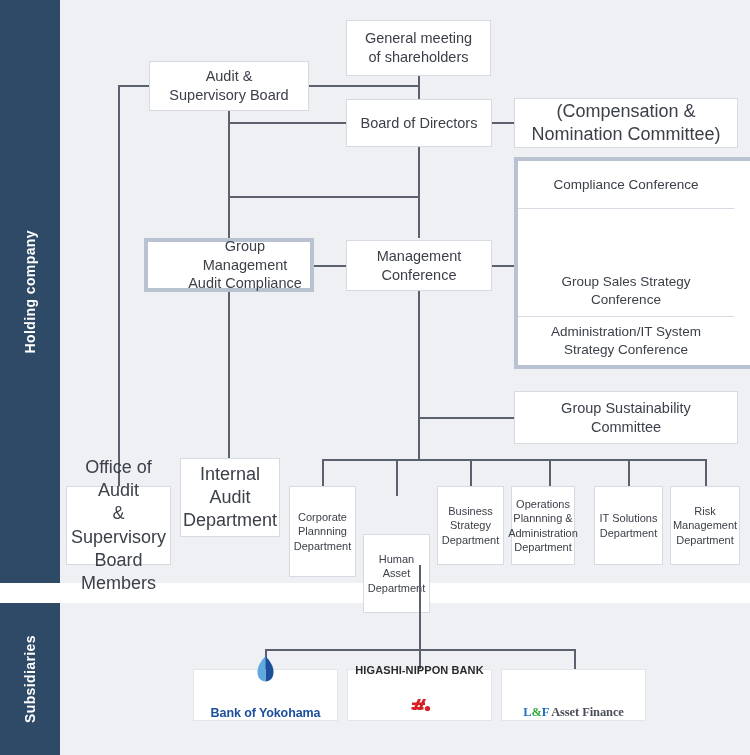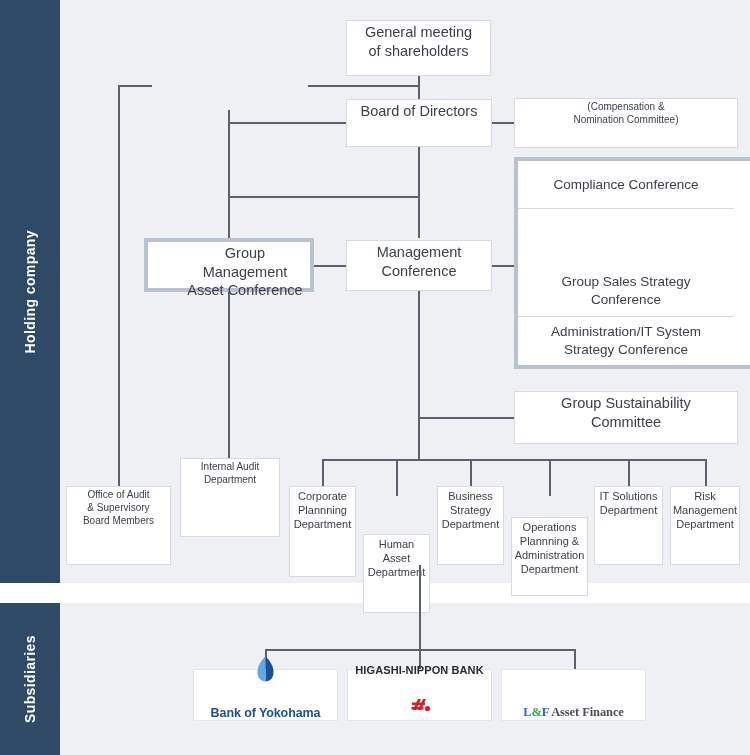--- a/index.html
+++ b/index.html
@@ -57,28 +57,29 @@
   }
   .line.h { height: 2px; }
   .line.v { width: 2px; }
 
   
   .node {
     position: absolute;
     background: #ffffff;
     border: 1px solid #d6dae2;
     display: flex;
+    align-items: center;
     justify-content: center;
     text-align: center;
     color: #3c4049;
     line-height: 1.28;
     padding: 2px 4px;
   }
   .node.lg   { font-size: 14.5px; }
-  .node.md   { font-size: 10px; }
+  .node.md   { font-size: 18px; }
   .node.sm   { font-size: 11px; }
 
   
   .node.framed {
     border: 4px solid #b8c2d0;
   }
 
   
   #conference-group {
     position: absolute;
@@ -193,20 +194,26 @@
   <div class="line v" style="left:118px; top:459px; height:37px;"></div>
   <div class="line v" style="left:228px; top:459px; height:37px;"></div>
 
   <div class="node lg" style="left:346px; top:20px; width:145px; height:56px;">
     <span>
       <span>General meeting</span><br>
       <span>of shareholders</span>
     </span>
   </div>
 
+  <div class="node lg" style="left:149px; top:61px; width:160px; height:50px;">
+    <span>
+      <span>Audit &amp;</span><br>
+      <span>Supervisory Board</span>
+    </span>
+  </div>
 
   <div class="node lg" style="left:346px; top:99px; width:146px; height:48px;">
     <span>Board of Directors</span>
   </div>
 
   <div class="node md" style="left:514px; top:98px; width:224px; height:50px;">
     <span>
       <span>(Compensation &amp;</span><br>
       <span>Nomination Committee)</span>
     </span>
@@ -226,21 +233,21 @@
       <span>
         <span>Administration/IT System</span><br>
         <span>Strategy Conference</span>
       </span>
     </div>
   </div>
 
   <div class="node lg framed" style="left:144px; top:238px; width:170px; height:54px;padding-left:36px;">
     <span>
       <span>Group Management</span><br>
-      <span>Asset Conference</span>
+      <span>Audit Compliance</span>
     </span>
   </div>
 
   <div class="node lg" style="left:346px; top:240px; width:146px; height:51px;">
     <span>
       <span>Management</span><br>
       <span>Conference</span>
     </span>
   </div>
 
@@ -283,21 +290,21 @@
   </div>
 
   <div class="node sm" style="left:437px; top:486px; width:67px; height:79px;">
     <span>
       <span>Business</span><br>
       <span>Strategy</span><br>
       <span>Department</span>
     </span>
   </div>
 
-  <div class="node sm" style="left:511px; top:486px; width:77px; height:79px;margin-top:31px;">
+  <div class="node sm" style="left:511px; top:486px; width:64px; height:79px;">
     <span>
       <span>Operations</span><br>
       <span>Plannning &amp;</span><br>
       <span>Administration</span><br>
       <span>Department</span>
     </span>
   </div>
 
   <div class="node sm" style="left:594px; top:486px; width:69px; height:79px;">
     <span>

